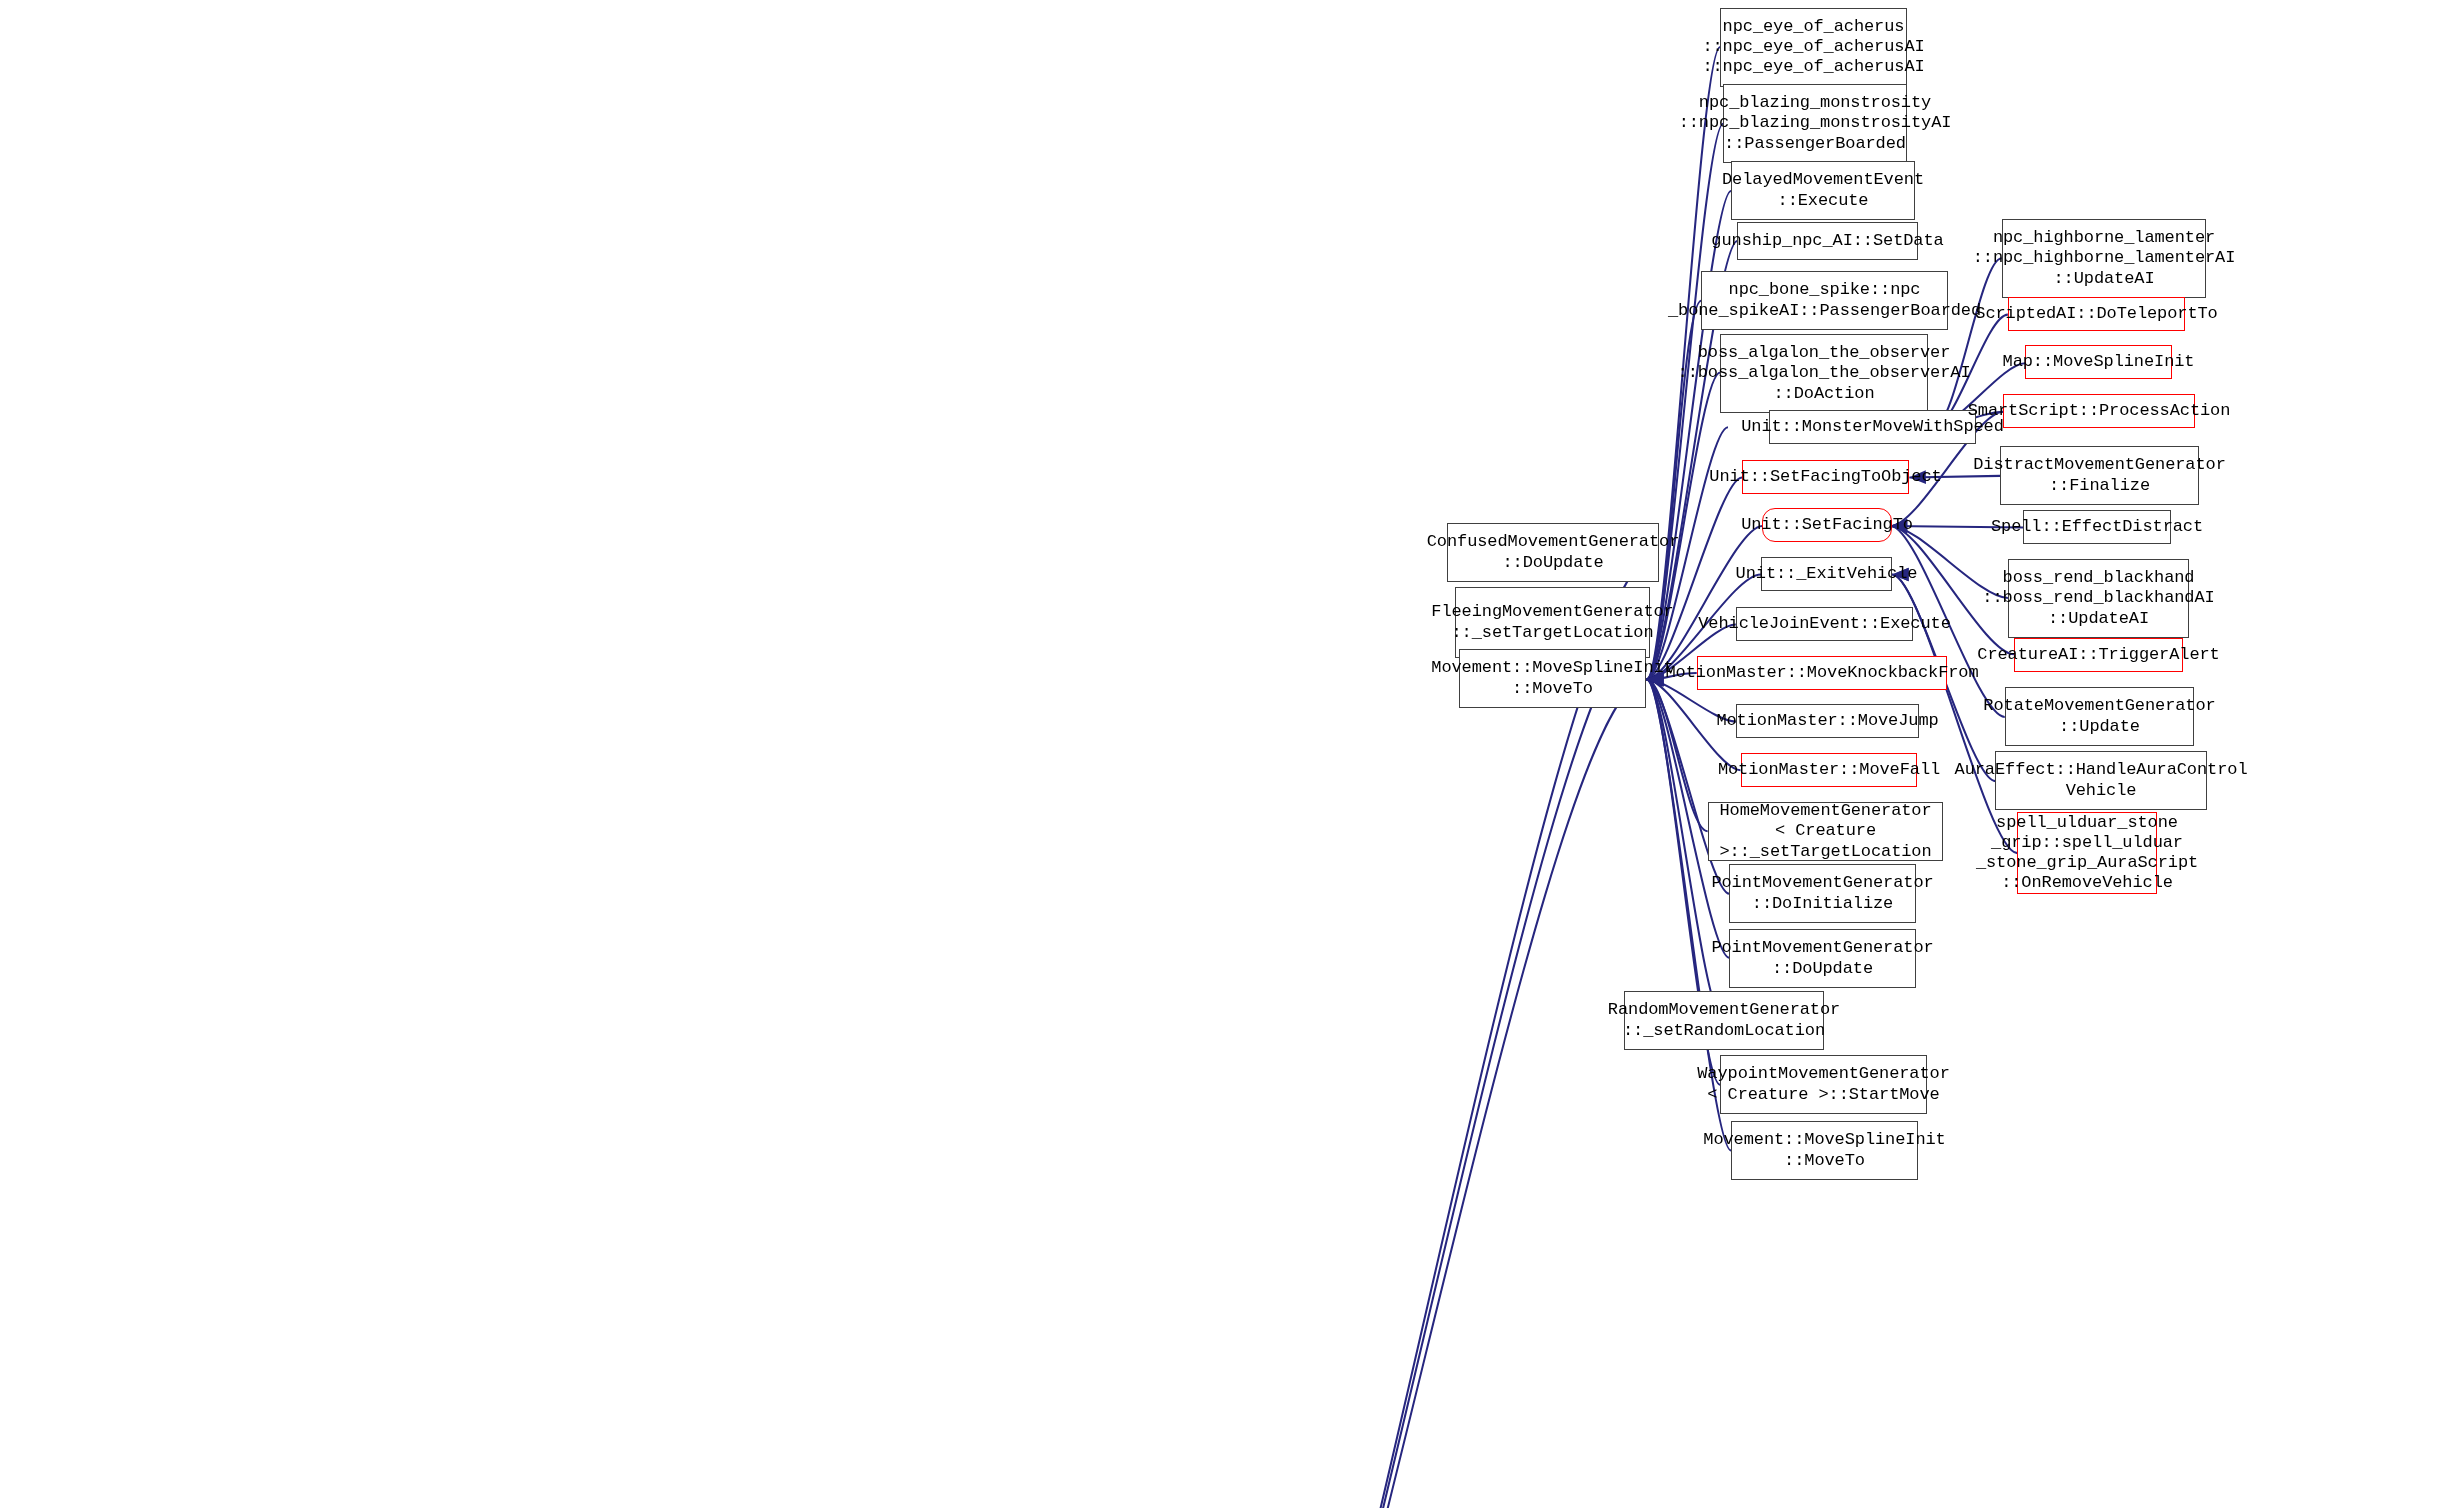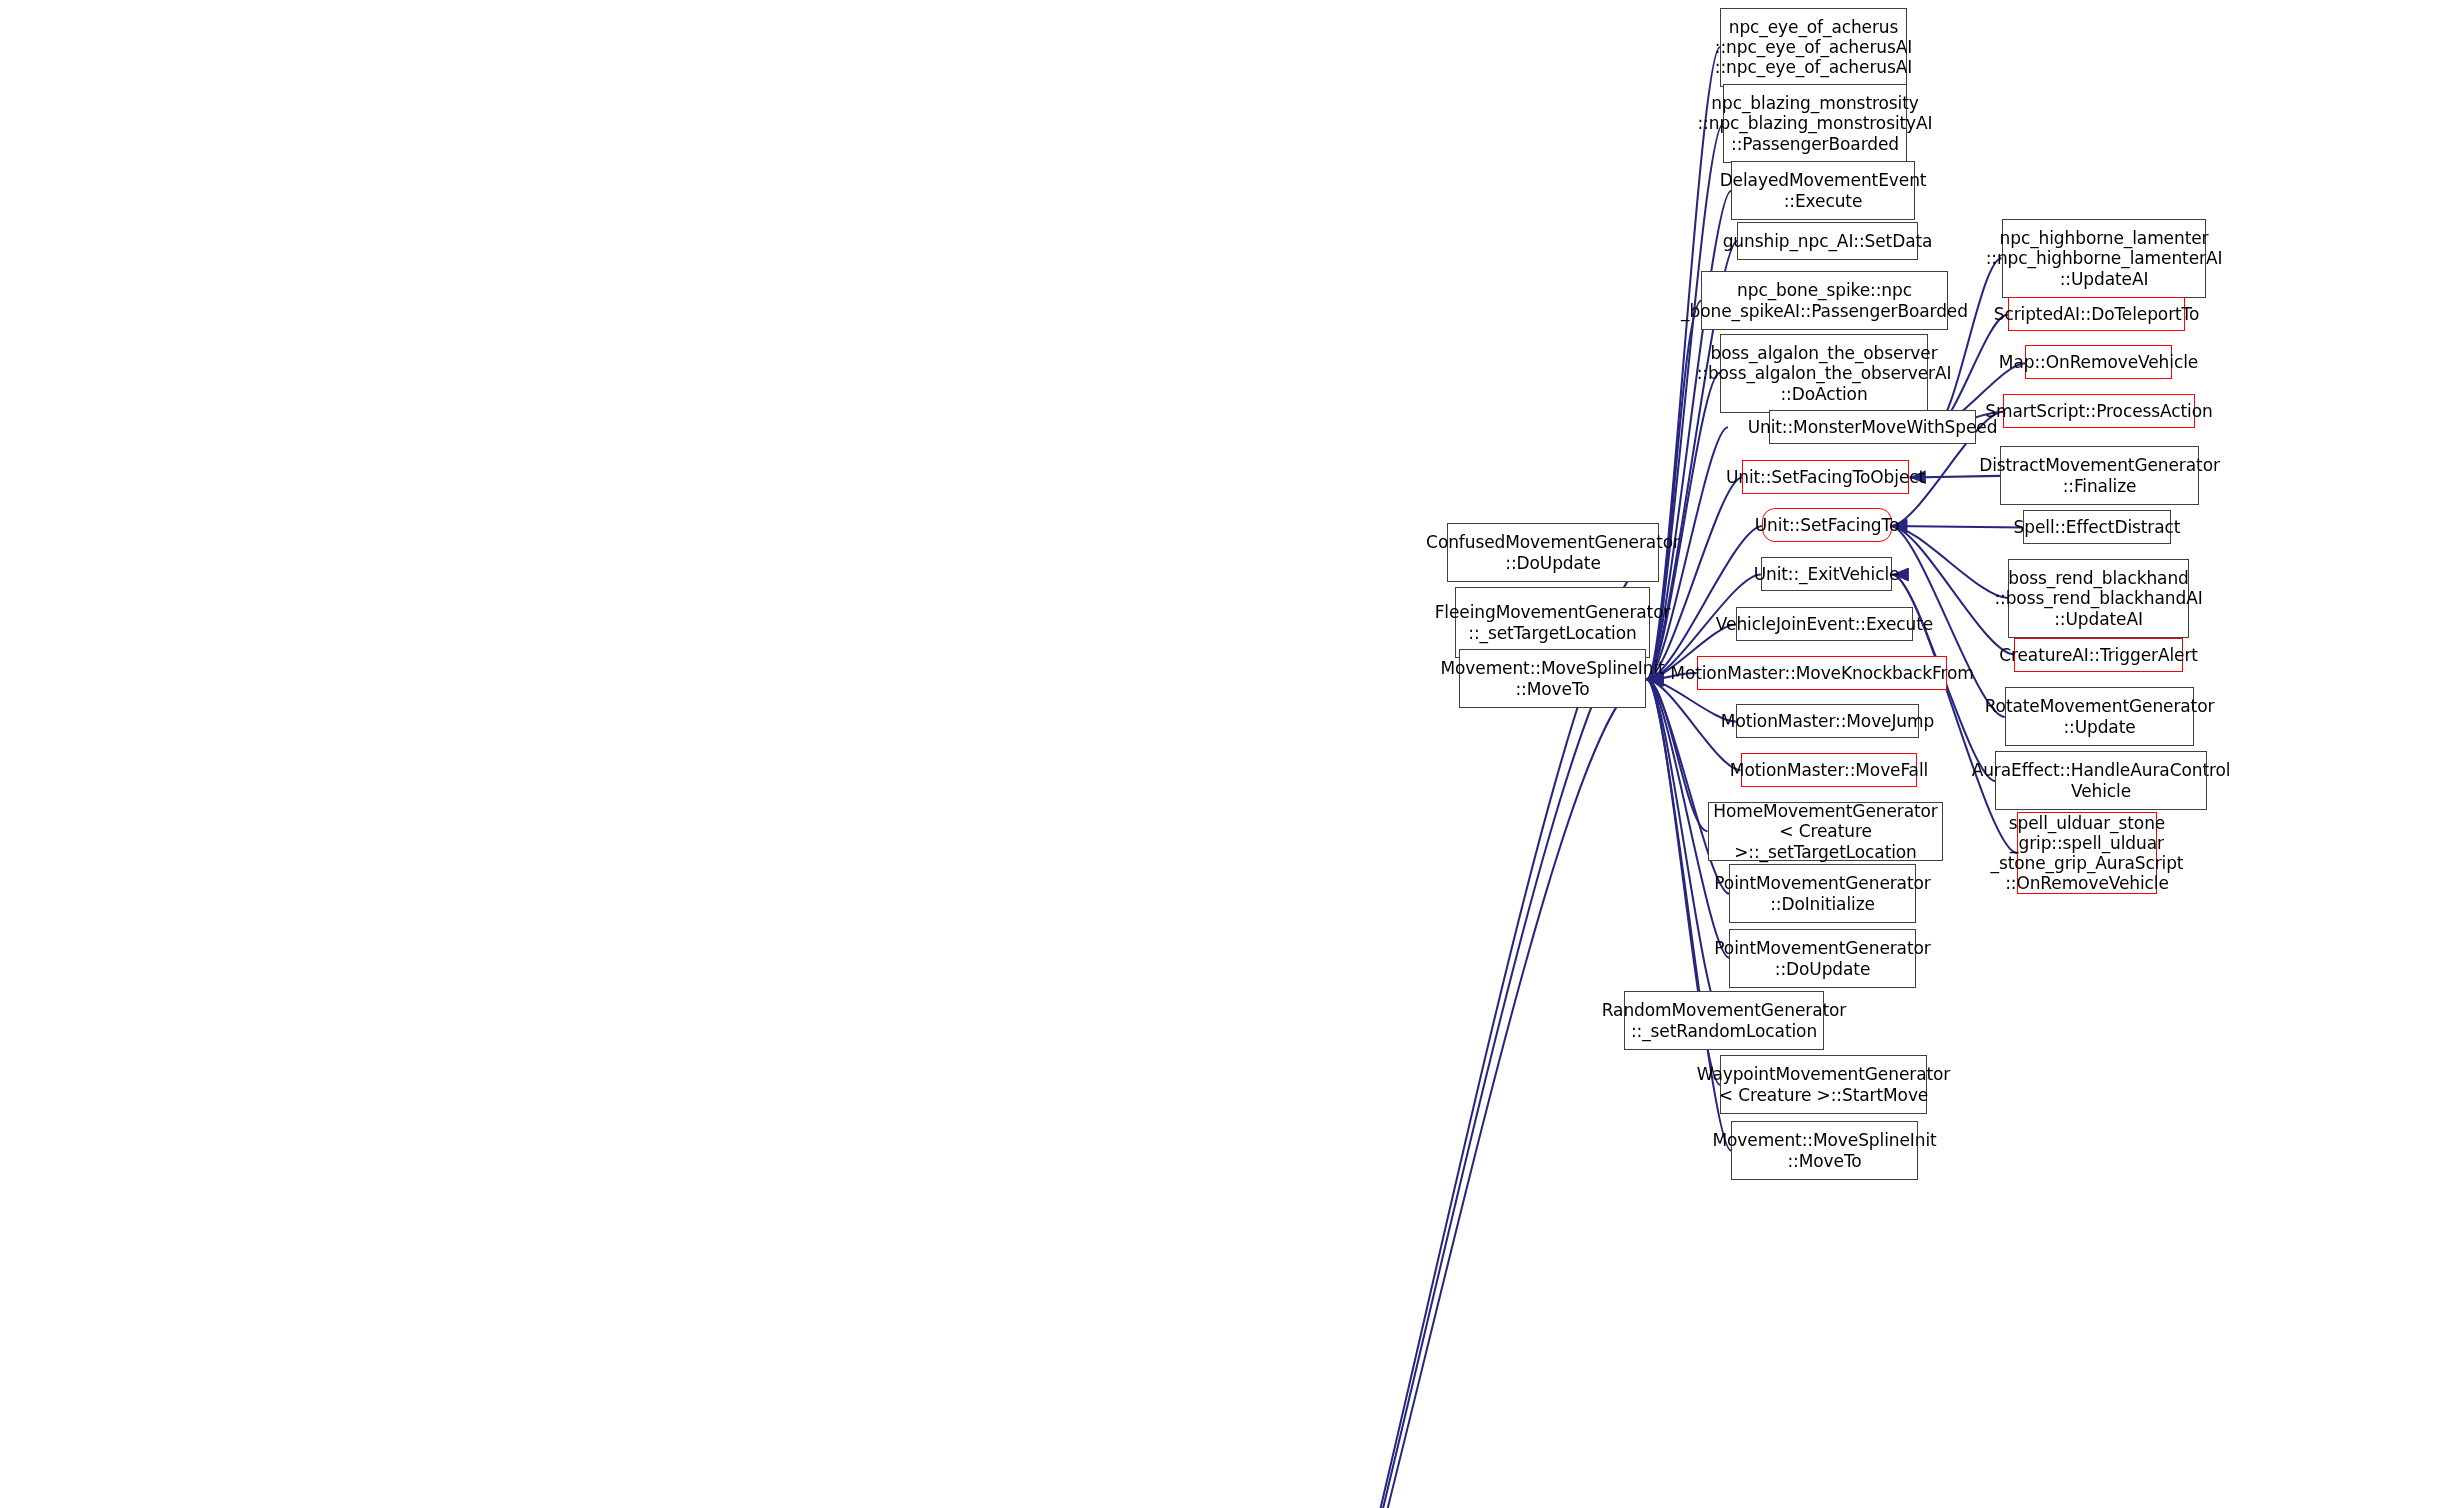--- a/index.html
+++ b/index.html
@@ -33,20 +33,21 @@
     text-align: center;
     background: #ffffff;
     border: 1.6px solid #404040;
     color: #000000;
     font-size: 17px;
     line-height: 1.18;
     letter-spacing: -0.1px;
     padding: 1px 22px;
     white-space: pre-line;
     z-index: 5;
+    font-family: Liberation Mono, monospace;
   }
   .node.red {
     border-color: #ff0000;
   }
   .edge-path {
     fill: none;
     stroke: #26267f;
     stroke-width: 2.1px;
   }
   .arrow-head {
@@ -202,21 +203,21 @@
       <div class="node" style="left: 1624px; top: 991px; width: 200px; height: 59px;">RandomMovementGenerator
 ::_setRandomLocation</div>
       <div class="node" style="left: 1720px; top: 1055px; width: 207px; height: 59px;">WaypointMovementGenerator
 &lt; Creature &gt;::StartMove</div>
       <div class="node" style="left: 1731px; top: 1121px; width: 187px; height: 59px;">Movement::MoveSplineInit
 ::MoveTo</div>
       <div class="node" style="left: 2002px; top: 219px; width: 204px; height: 79px;">npc_highborne_lamenter
 ::npc_highborne_lamenterAI
 ::UpdateAI</div>
       <div class="node red" style="left: 2008px; top: 297px; width: 177px; height: 34px;">ScriptedAI::DoTeleportTo</div>
-      <div class="node red" style="left: 2025px; top: 345px; width: 147px; height: 34px;">Map::OnRemoveVehicle</div>
+      <div class="node red" style="left: 2025px; top: 345px; width: 147px; height: 34px;">Map::MoveSplineInit</div>
       <div class="node red" style="left: 2003px; top: 394px; width: 192px; height: 34px;">SmartScript::ProcessAction</div>
       <div class="node" style="left: 2000px; top: 446px; width: 199px; height: 59px;">DistractMovementGenerator
 ::Finalize</div>
       <div class="node" style="left: 2023px; top: 510px; width: 148px; height: 34px;">Spell::EffectDistract</div>
       <div class="node" style="left: 2008px; top: 559px; width: 181px; height: 79px;">boss_rend_blackhand
 ::boss_rend_blackhandAI
 ::UpdateAI</div>
       <div class="node red" style="left: 2014px; top: 638px; width: 169px; height: 34px;">CreatureAI::TriggerAlert</div>
       <div class="node" style="left: 2005px; top: 687px; width: 189px; height: 59px;">RotateMovementGenerator
 ::Update</div>

